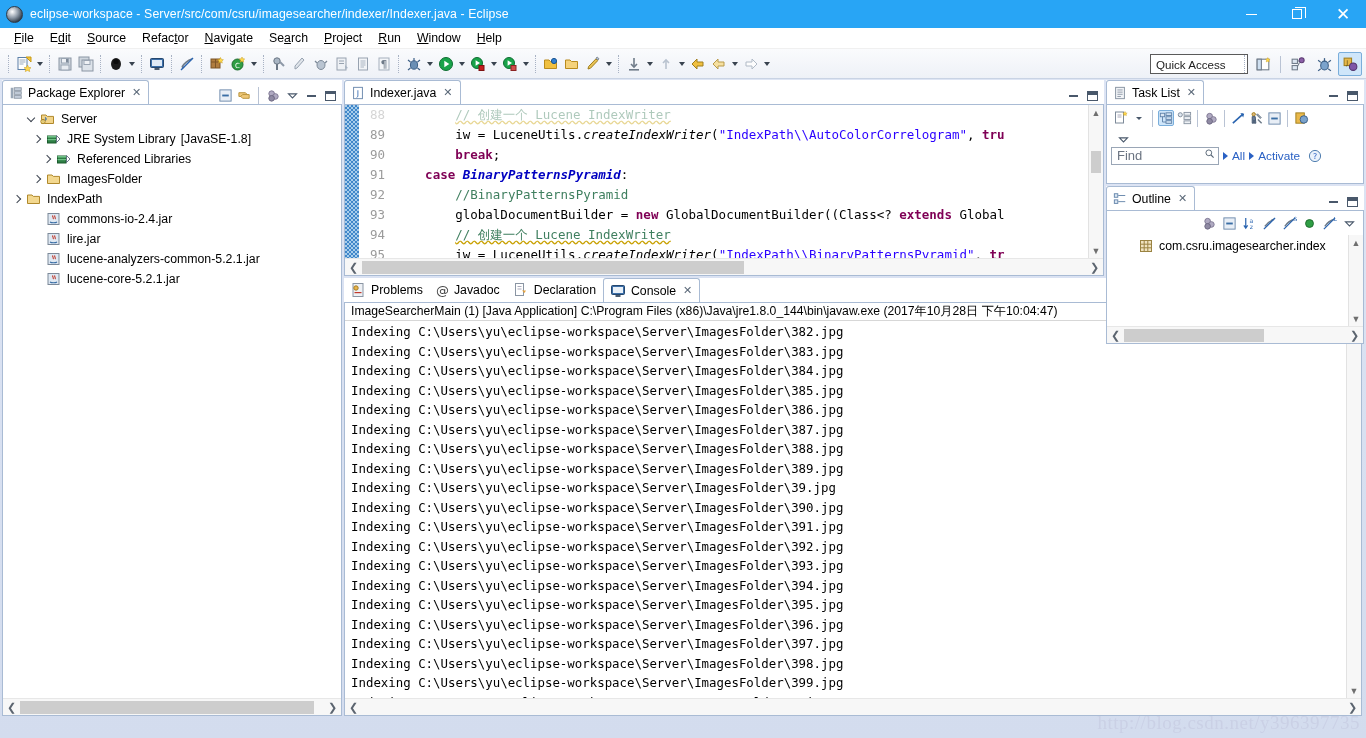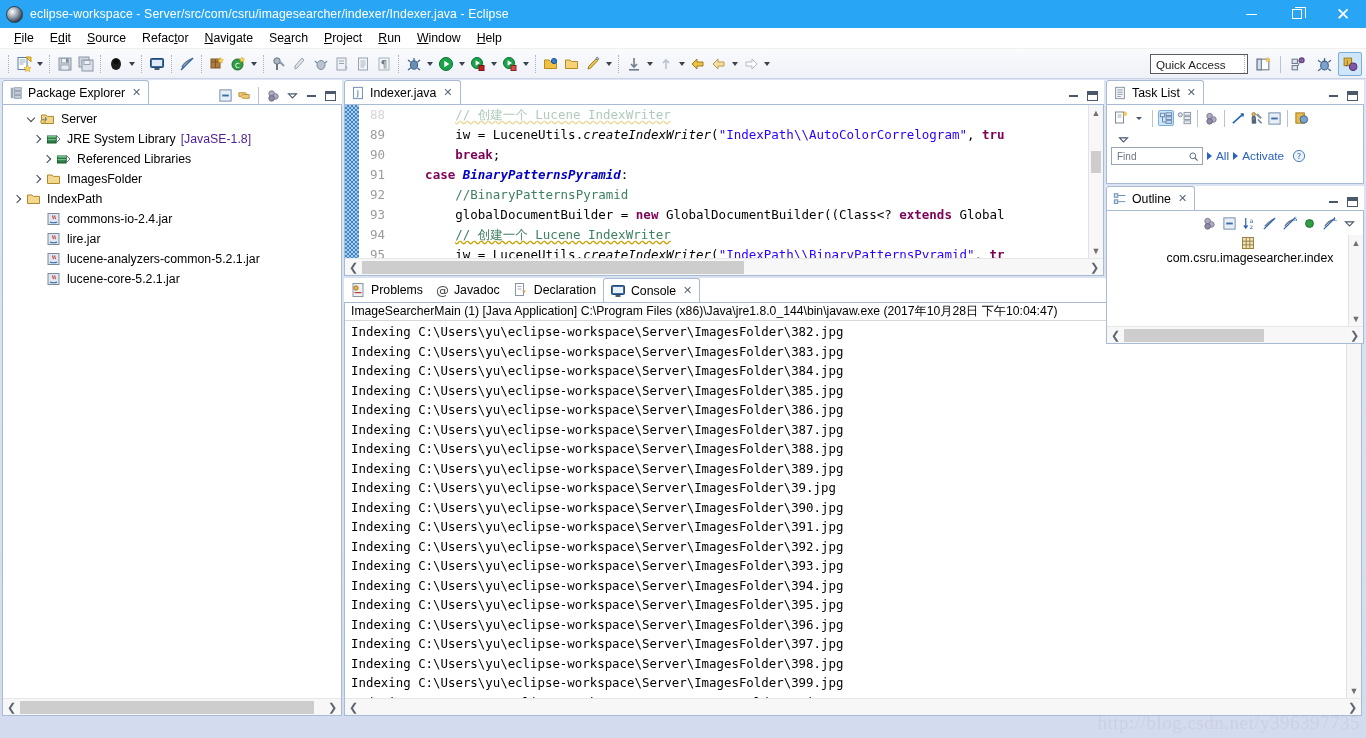--- a/index.html
+++ b/index.html
@@ -89,21 +89,21 @@
   .twisty { width: 16px; height: 16px; display:flex; align-items:center; justify-content:center;
             color:#4a5562; font-size: 10px; flex:none; }
   .chev-r::after { content:""; width:5px; height:5px; border-right:1.6px solid #3c4450;
                    border-bottom:1.6px solid #3c4450; transform: rotate(-45deg); display:block; }
   .chev-d::after { content:""; width:5px; height:5px; border-right:1.6px solid #3c4450;
                    border-bottom:1.6px solid #3c4450; transform: rotate(45deg); display:block;
                    margin-top:-2px; }
   .tree-ico { width: 18px; height: 16px; flex: none; margin-right: 4px;
               display:flex; align-items:center; justify-content:center; }
   .tree-label { color: #000; }
-  .tree-sub { color: #4c1d95; margin-left: 5px; }
+  .tree-sub { color: #000000; margin-left: 5px; }
 
   
   #editor { left: 344px; top: 1px; width: 760px; height: 196px; }
   .ed-body { position: absolute; left:0; top:24px; right:0; bottom:0;
              background:#fff; border:1px solid #a9bbd4; overflow:hidden; }
   .code-wrap { position:absolute; left:0; top:0; right:0; bottom:17px; display:flex; overflow:hidden; }
   .marker-col { width: 14px; background: #f5f5f5;
      background-image: repeating-conic-gradient(#3f86c9 0% 25%, #a7cdeb 0% 50%);
      background-size: 4px 4px; flex:none; }
   .gutter { width: 30px; background: #ffffff; text-align: right; padding-right: 4px;
@@ -145,34 +145,34 @@
               font-family:"DejaVu Sans Mono", monospace; font-size:12.4px; line-height:19.5px;
               padding-left:6px; white-space:pre; overflow:hidden; color:#000; }
 
   
   #tasklist { left: 1106px; top: 1px; width: 258px; height: 104px; }
   .tl-body { position:absolute; left:0; top:24px; right:0; bottom:0;
              background:#fff; border:1px solid #a9bbd4; overflow:hidden; }
   .tl-tools { height:26px; display:flex; align-items:center; gap:2px; padding-left:6px; }
   .tl-tools2 { height:16px; display:flex; align-items:center; padding-left:8px; }
   .tl-find { display:flex; align-items:center; gap:4px; padding:0 4px; }
-  .find-box { width:92px; height:18px; border:1px solid #9aa6b6; background:#fff;
-              display:flex; align-items:center; justify-content:space-between;
-              padding:0 3px 0 5px; font-size:10px; color:#6a7381; }
+  .find-box { width:108px; height:18px; border:1px solid #9aa6b6; background:#fff;
+              display:flex; justify-content:space-between;
+              padding:0 3px 0 5px; font-size:13px; color:#6a7381; }
   .tl-link { color:#2a61c4; font-size:11.8px;text-align:center; }
   .tl-tri { width:0;height:0;border-left:5px solid #2a61c4;border-top:4px solid transparent;border-bottom:4px solid transparent; }
 
   
   #outline { left: 1106px; top: 107px; width: 258px; height: 158px; }
   .ol-body { position:absolute; left:0; top:24px; right:0; bottom:0;
              background:#fff; border:1px solid #a9bbd4; overflow:hidden; }
   .ol-tools { height:24px; display:flex; align-items:center; justify-content:flex-end;
               gap:4px; padding-right:6px; }
   .ol-row { height:22px; display:flex; align-items:center; padding-left:30px;
-            font-size:12.3px; white-space:nowrap;flex-direction:column; }
+            font-size:12.3px; white-space:nowrap; }
 
   
   .watermark { position:absolute; right:6px; bottom:4px; font-family:"Liberation Serif", serif;
                font-size:19px; color:#c9cfe4; letter-spacing:.5px; opacity:.85; }
   .status-strip { position:absolute; left:0; bottom:0; width:1366px; height:20px; }
 
   svg { display:block; }
 </style>
 </head>
 <body>

